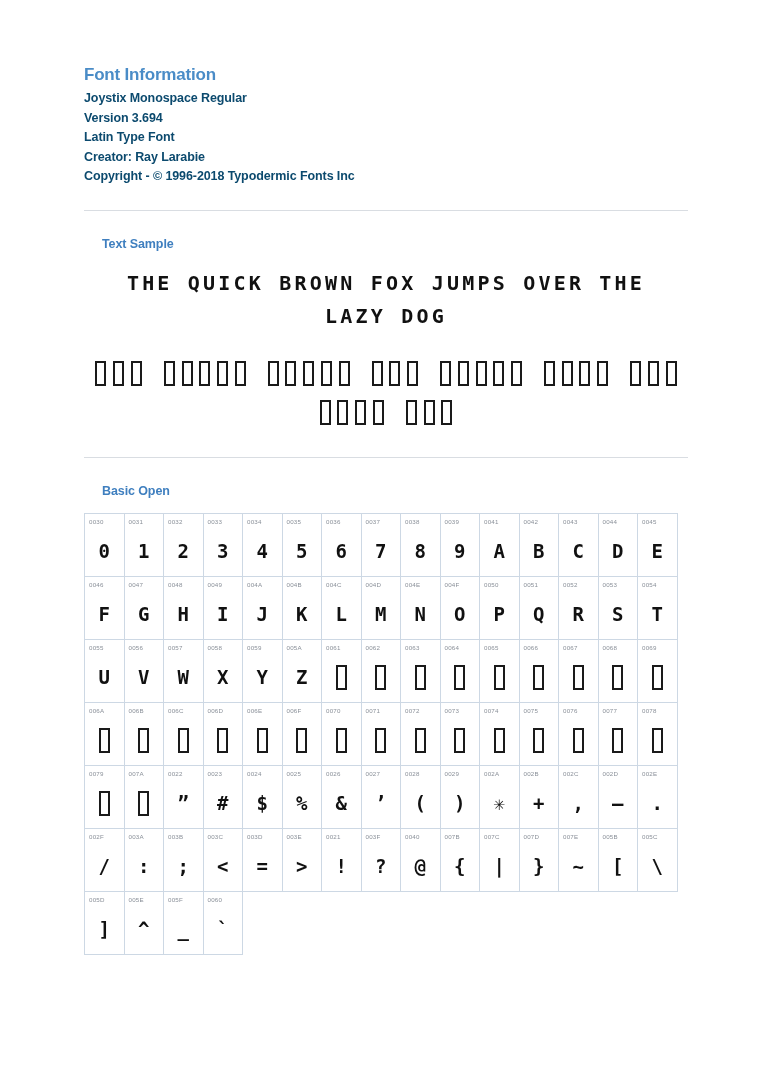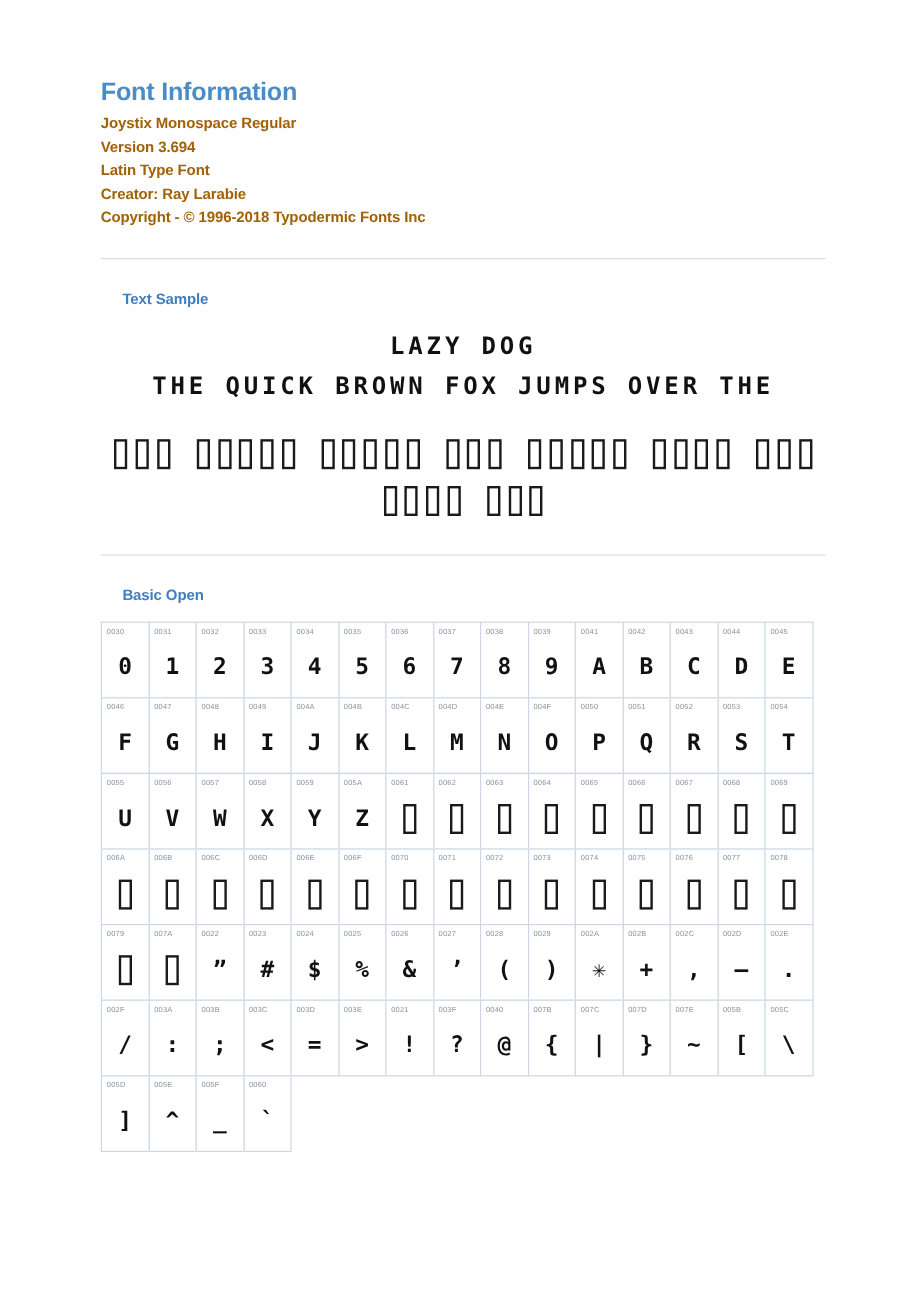--- a/index.html
+++ b/index.html
@@ -17,38 +17,38 @@
   }
   .page {
     position: absolute;
     left: 84px;
     top: 0;
     width: 604px;
   }
 
   
   .doc-title {
-    font-size: 21px;
+    font-size: 17px;
     font-weight: bold;
     color: #4a8cc7;
     letter-spacing: -0.2px;
     margin: 0;
     padding-top: 64px;
     line-height: 1.25;
   }
   .info-list {
     margin: 4px 0 0 0;
     padding: 0;
     list-style: none;
   }
   .info-list li {
     font-size: 12.5px;
     font-weight: bold;
     line-height: 19.5px;
-    color: #a16207;
+    color: #0c4a6e;
     letter-spacing: -0.1px;
     white-space: nowrap;
   }
 
   
   .section-rule {
     border: 0;
     border-top: 1px solid #d9dde2;
     margin: 0;
     width: 604px;
@@ -168,22 +168,22 @@
     <li>Latin Type Font</li>
     <li>Creator: Ray Larabie</li>
     <li>Copyright - © 1996-2018 Typodermic Fonts Inc</li>
   </ul>
 
   <div class="text-sample-section">
     <hr class="section-rule">
     <h2 class="section-title">Text Sample</h2>
 
     <div class="sample-block">
+      <div class="sample-line">THE QUICK BROWN FOX JUMPS OVER THE</div>
       <div class="sample-line">LAZY DOG</div>
-      <div class="sample-line">THE QUICK BROWN FOX JUMPS OVER THE</div>
     </div>
 
     <div class="sample-block lower">
       <div class="tofu-line" id="tofu-line-1"><span class="tofu"></span><span class="tofu"></span><span class="tofu"></span><span class="tofu-space"></span><span class="tofu"></span><span class="tofu"></span><span class="tofu"></span><span class="tofu"></span><span class="tofu"></span><span class="tofu-space"></span><span class="tofu"></span><span class="tofu"></span><span class="tofu"></span><span class="tofu"></span><span class="tofu"></span><span class="tofu-space"></span><span class="tofu"></span><span class="tofu"></span><span class="tofu"></span><span class="tofu-space"></span><span class="tofu"></span><span class="tofu"></span><span class="tofu"></span><span class="tofu"></span><span class="tofu"></span><span class="tofu-space"></span><span class="tofu"></span><span class="tofu"></span><span class="tofu"></span><span class="tofu"></span><span class="tofu-space"></span><span class="tofu"></span><span class="tofu"></span><span class="tofu"></span></div>
       <div class="tofu-line" id="tofu-line-2"><span class="tofu"></span><span class="tofu"></span><span class="tofu"></span><span class="tofu"></span><span class="tofu-space"></span><span class="tofu"></span><span class="tofu"></span><span class="tofu"></span></div>
     </div>
   </div>
 
   <div class="basic-latin-section">
     <hr class="section-rule">

